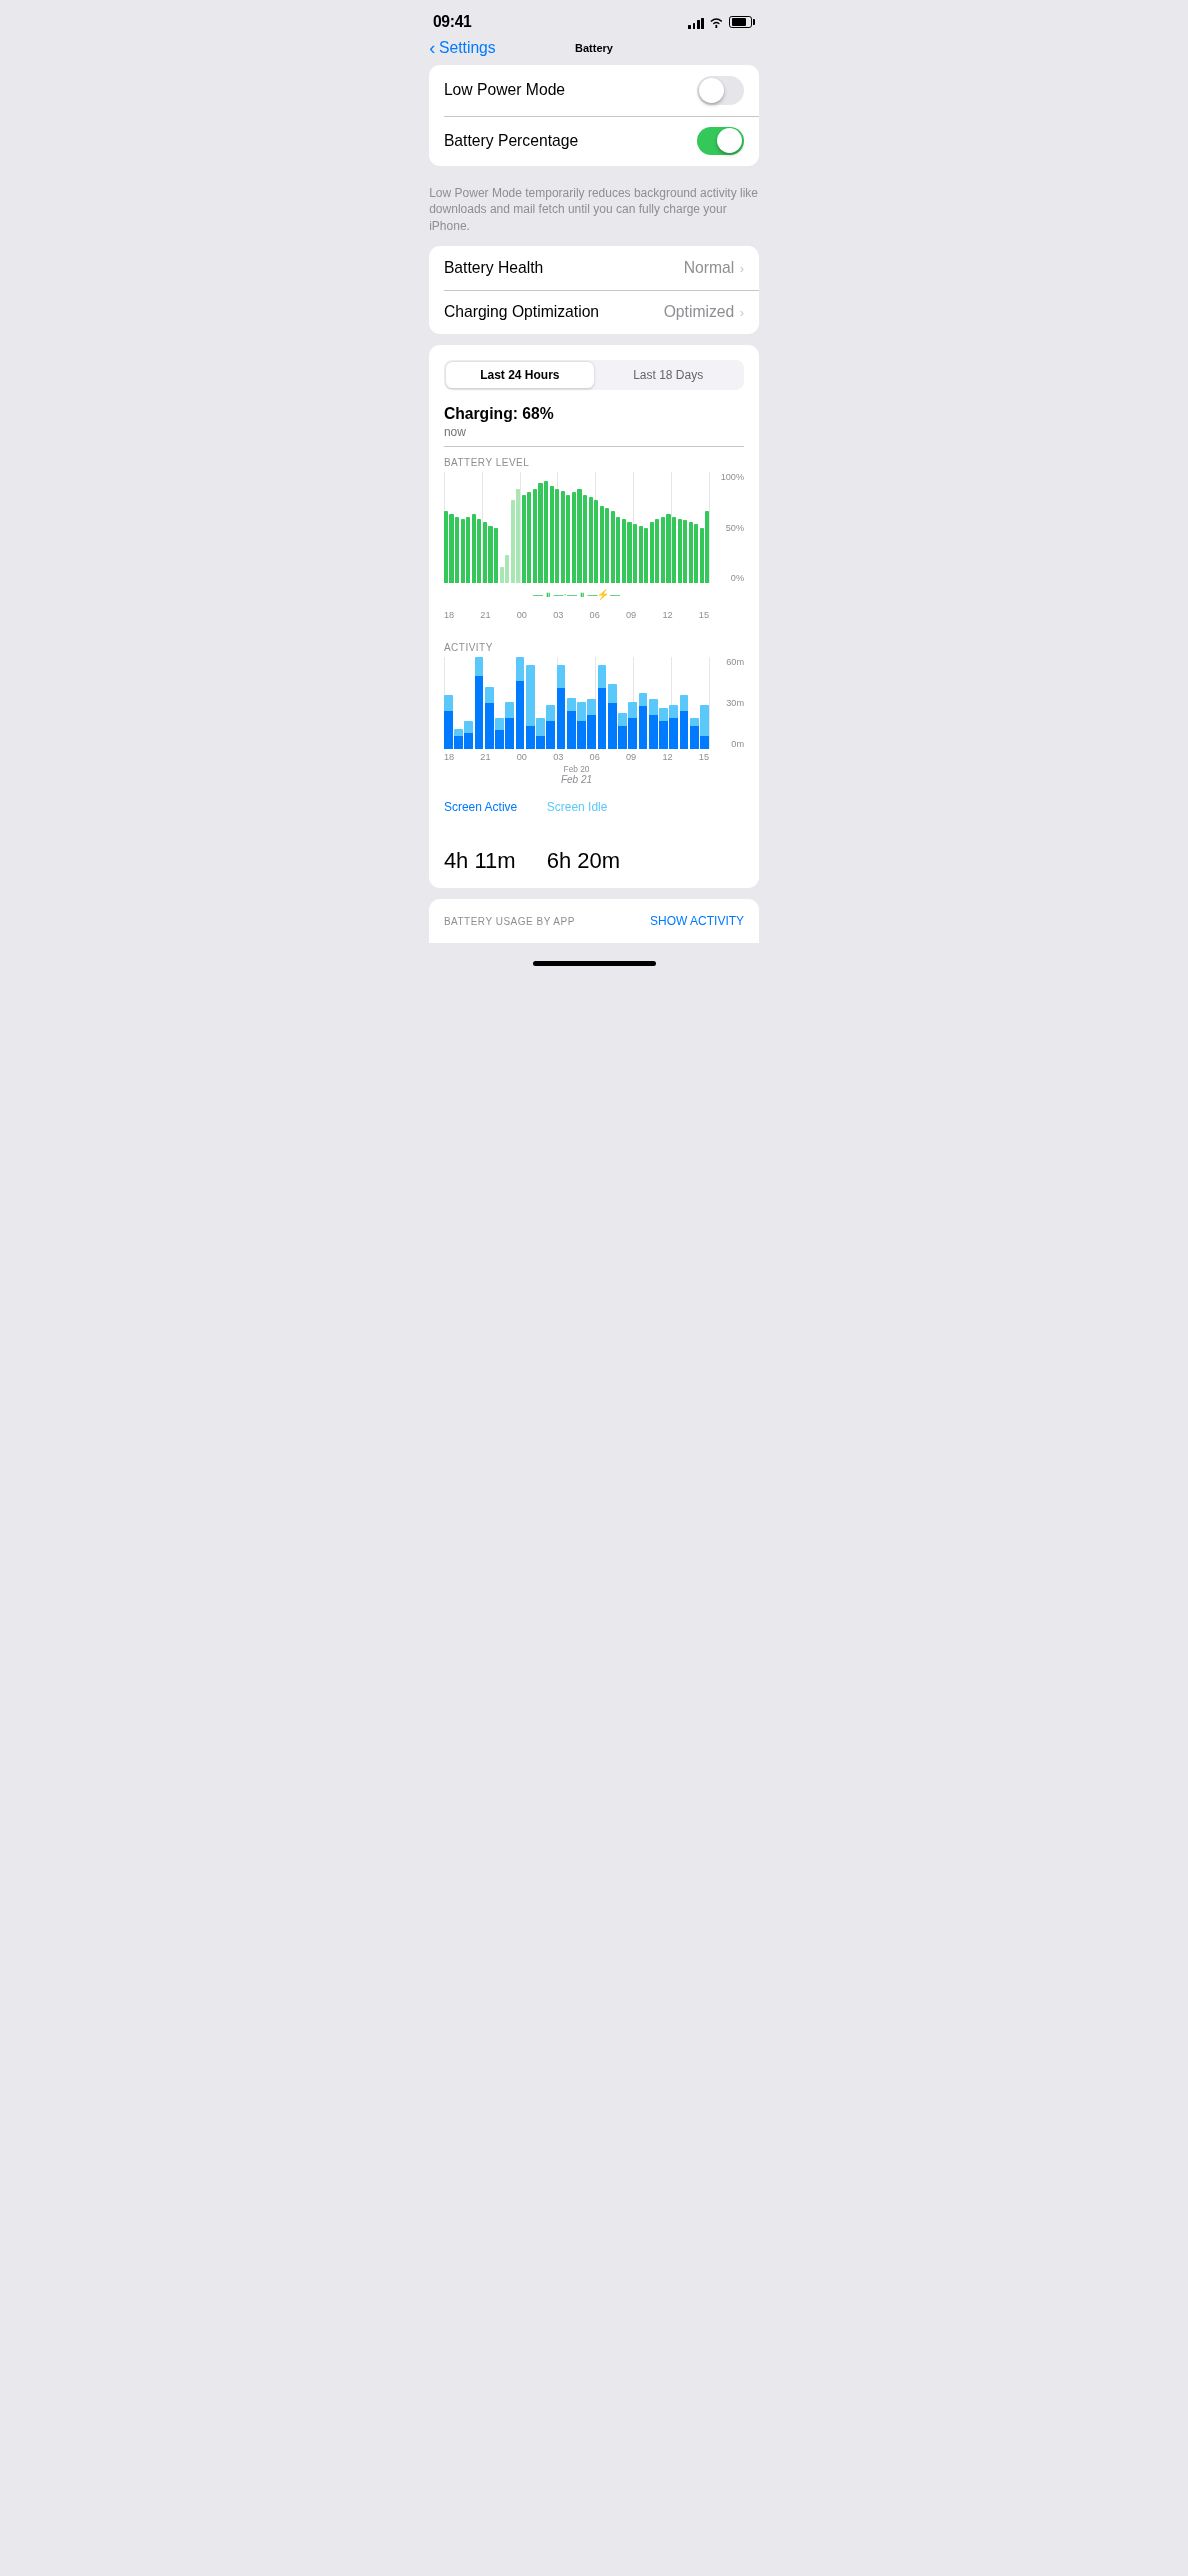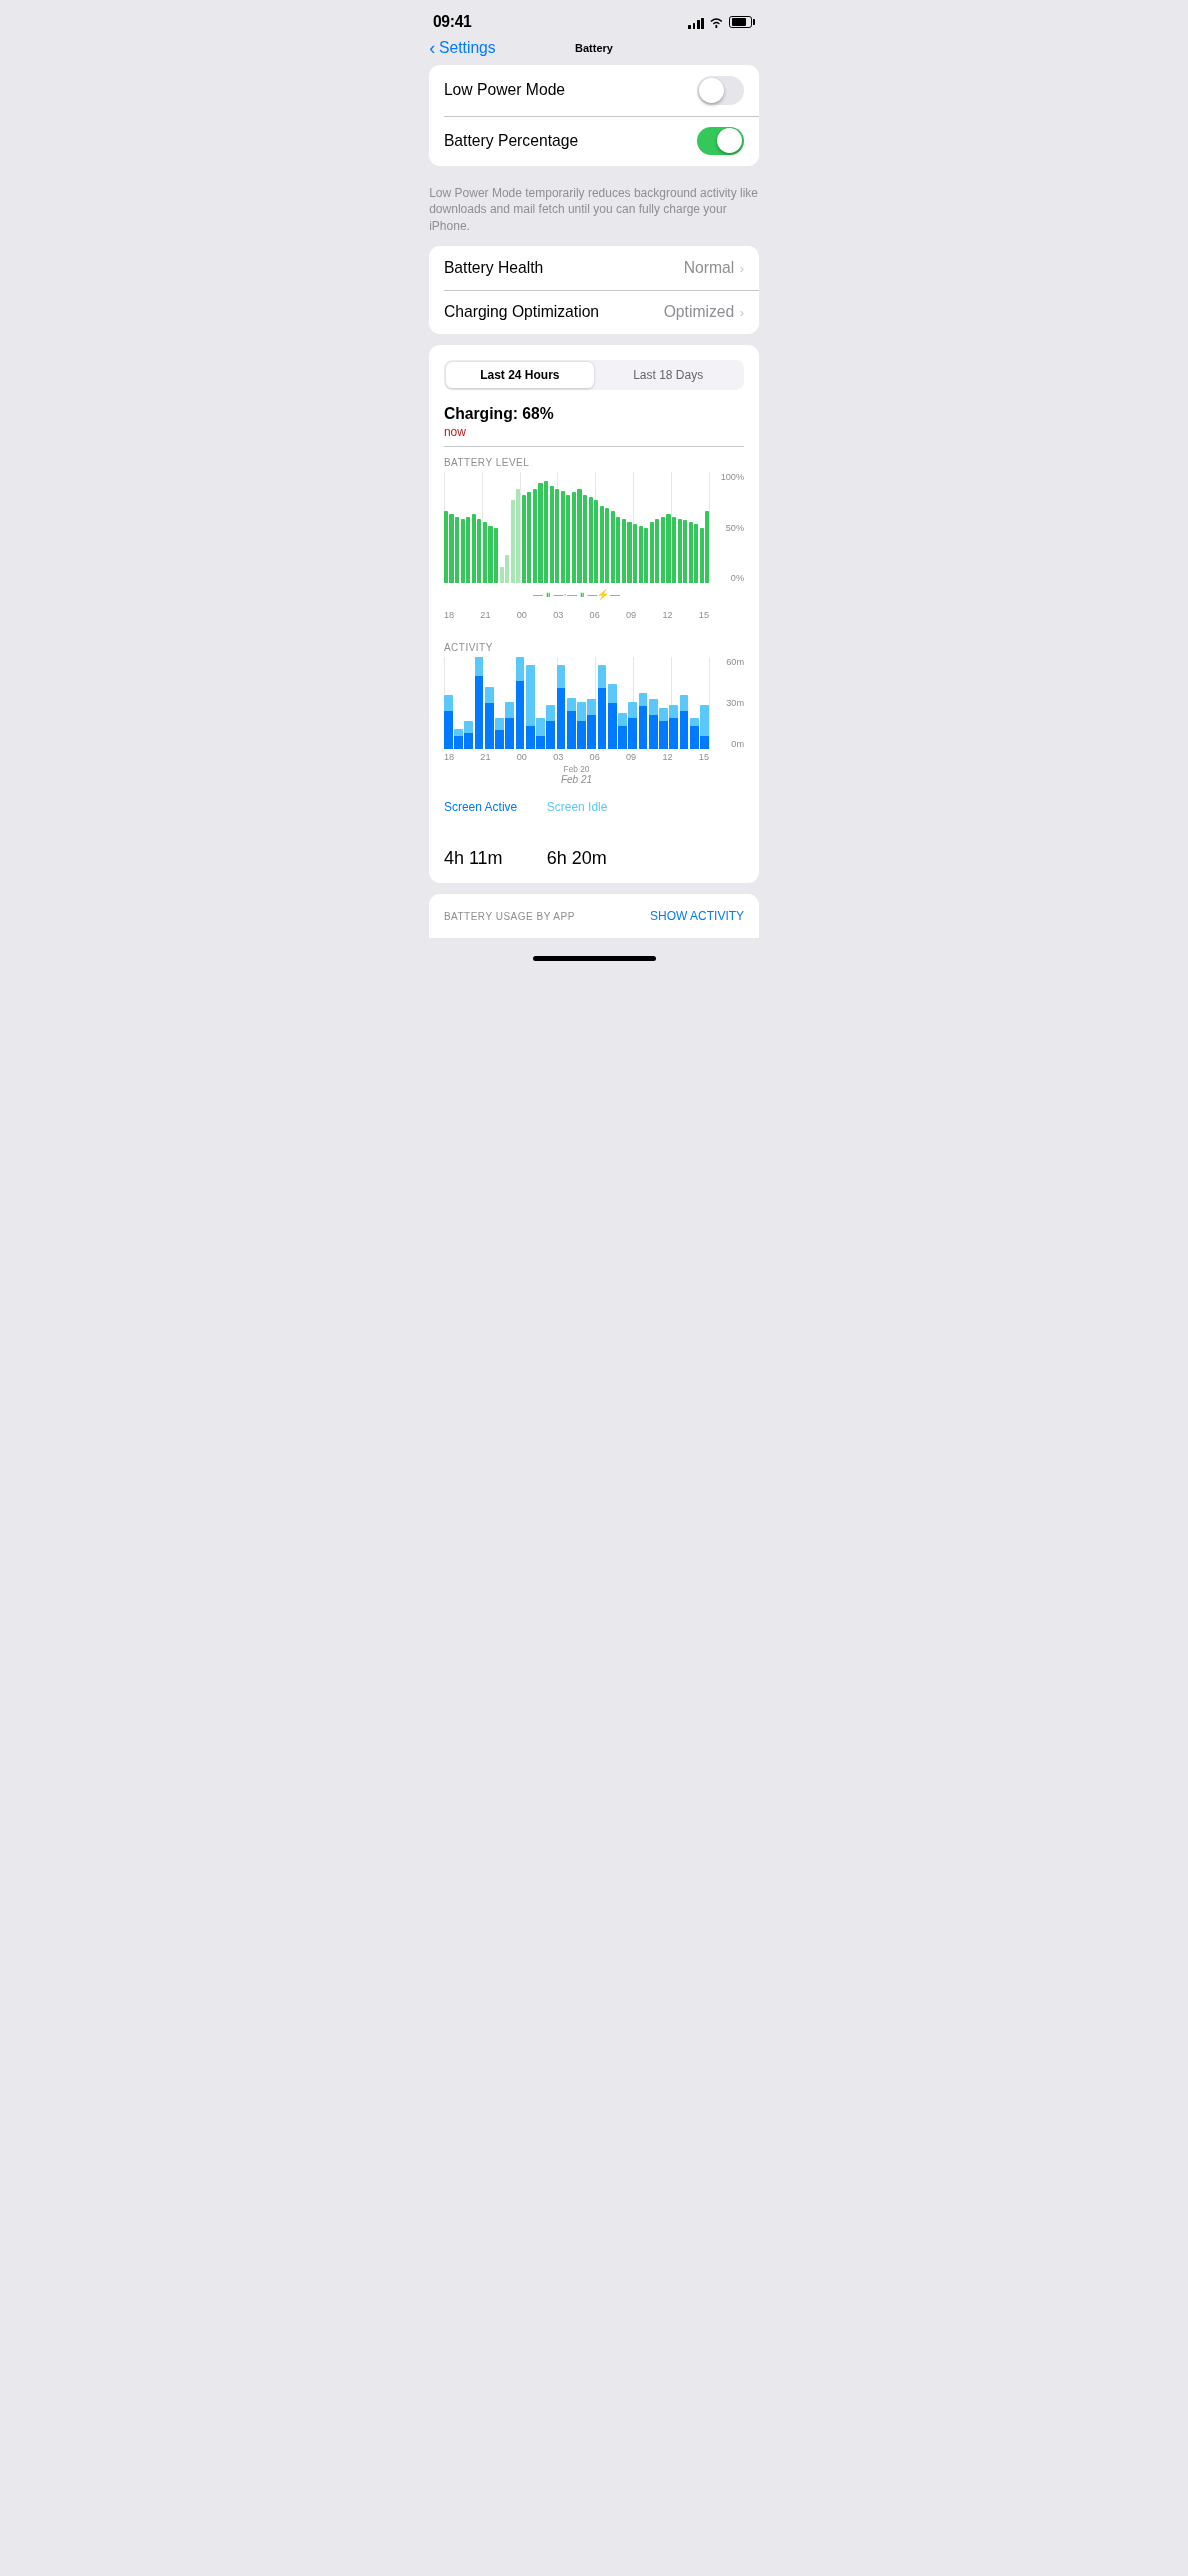--- a/index.html
+++ b/index.html
@@ -180,21 +180,21 @@
     .charging-info {
       margin-bottom: 3.7px;
     }
     .charging-title {
       font-size: 15.7px;
       font-weight: 600;
       color: #000;
     }
     .charging-subtitle {
       font-size: 12px;
-      color: #b91c1c;
+      color: #737373;
       margin-top: 1.8px;
     }
 
     
     .chart-label {
       font-size: 10px;
       color: #8e8e93;
       letter-spacing: 0.5px;
       margin: 11px 0 3.7px;
       font-weight: 500;
@@ -327,21 +327,21 @@
       margin-top: 14.7px;
     }
     .stat-item {}
     .stat-title {
       font-size: 12px;
       color: #007aff;
       margin-bottom: 1.8px;
     }
     .stat-title.light { color: #5ac8fa; }
     .stat-value {
-      font-size: 18px;
+      font-size: 22px;
       font-weight: 400;
       color: #000;
       margin-top: 34px;
     }
 
     
     .bottom-section {
       margin: 0 14.7px 11px;
       background: #fff;
       border-radius: 11px 11px 0 0;

